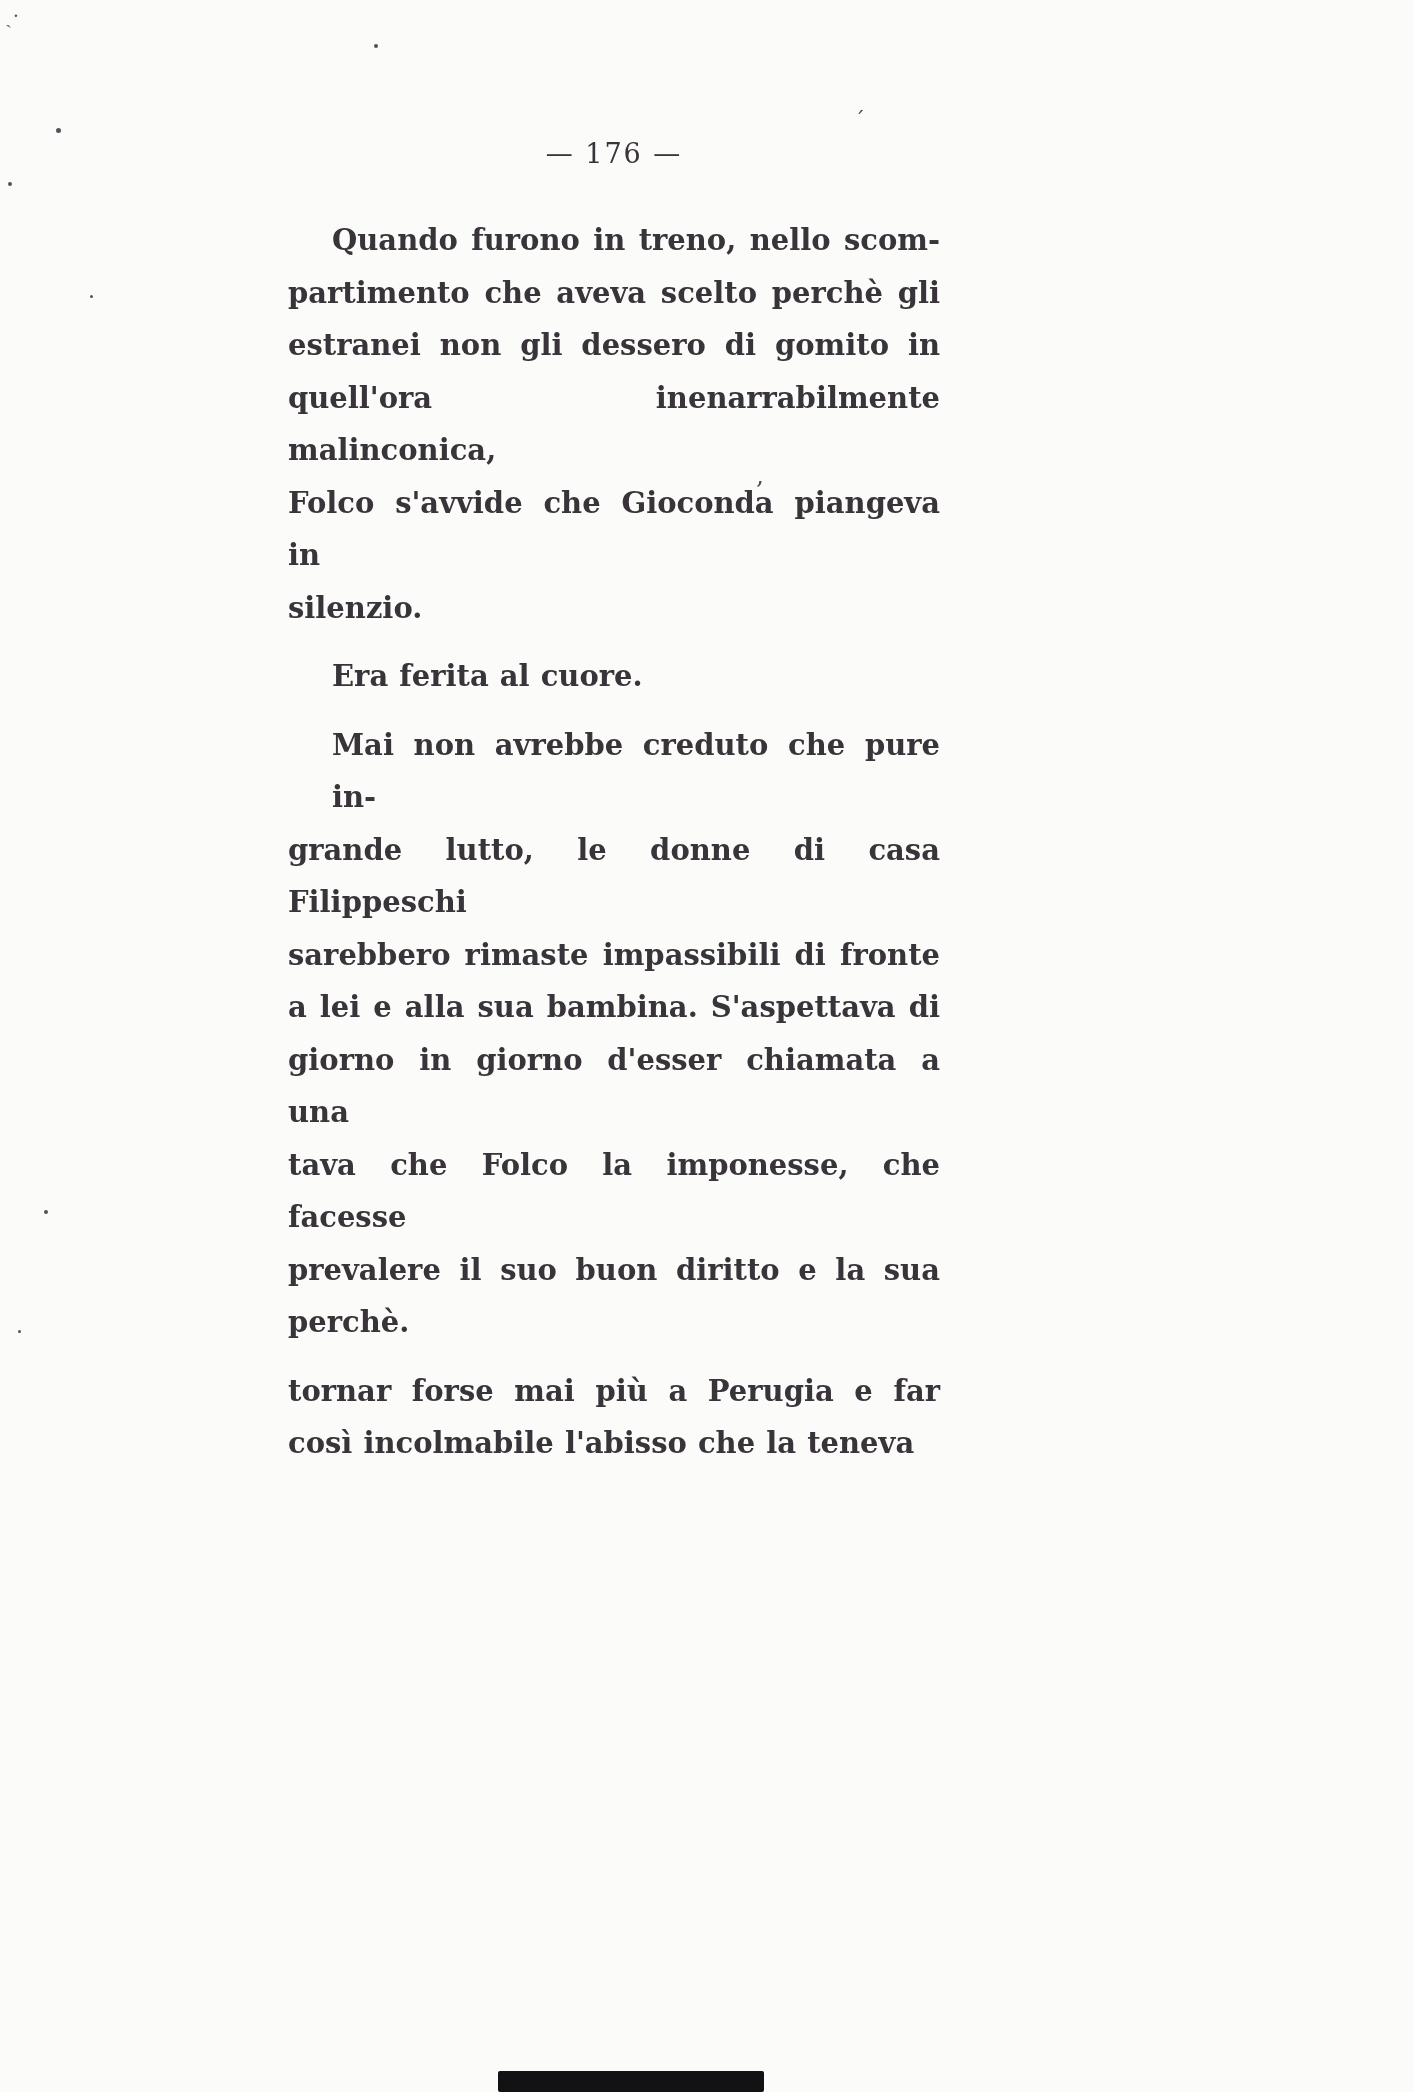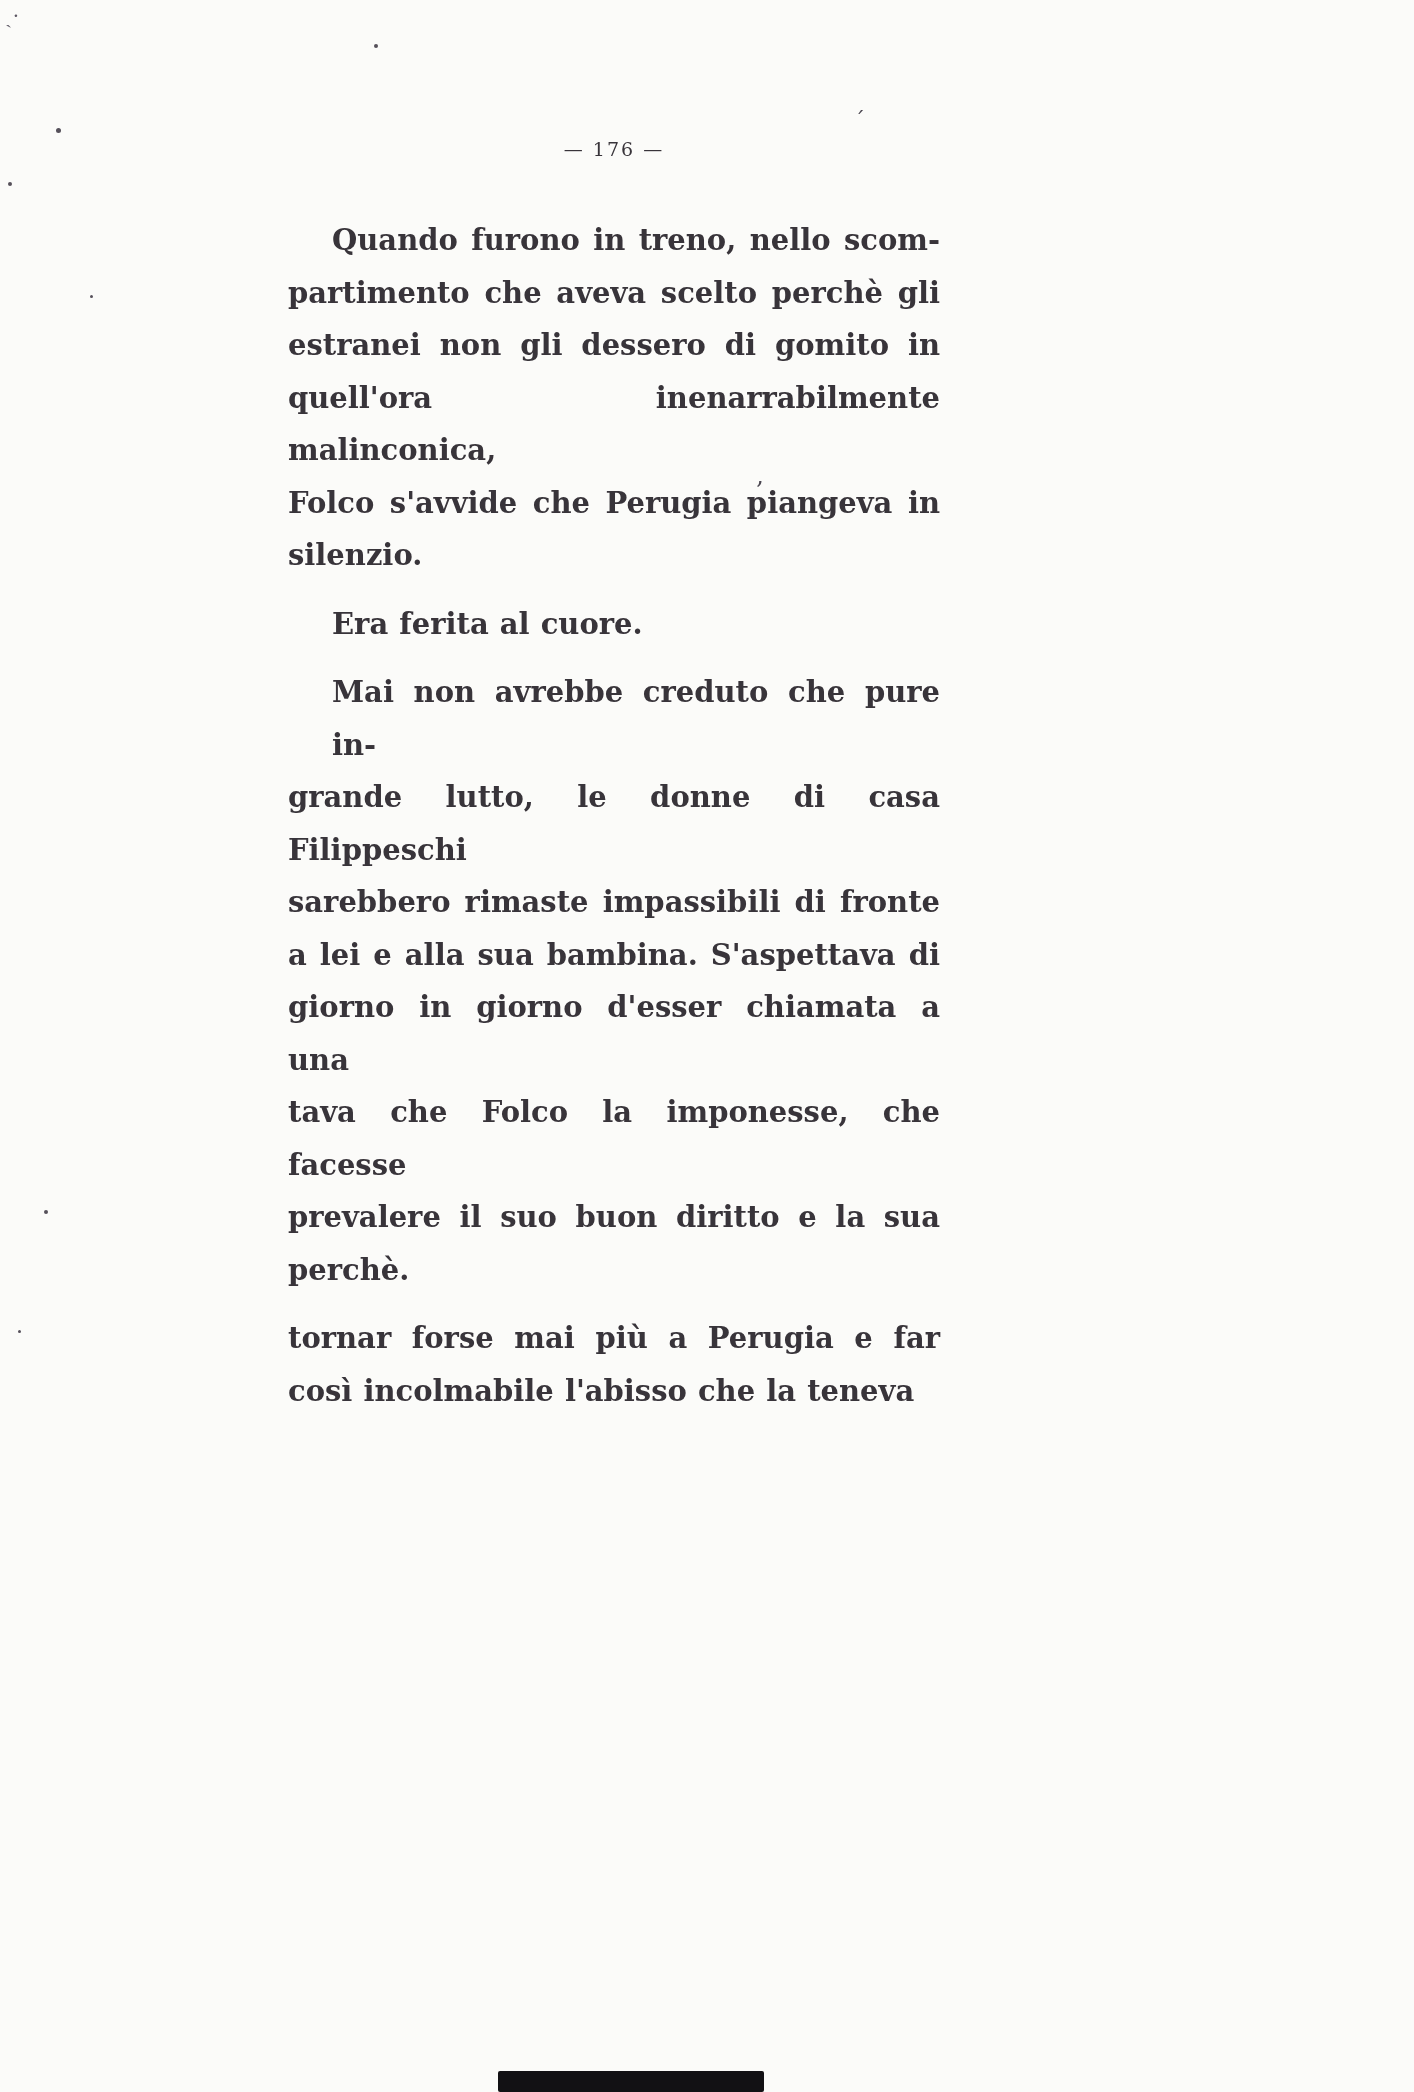--- a/index.html
+++ b/index.html
@@ -20,21 +20,21 @@
     position: absolute;
     inset: 0;
   }
 
   .page-number {
     position: absolute;
     top: 138px;
     left: 272px;
     width: 684px;
     text-align: center;
-    font-size: 19px;
+    font-size: 27px;
     letter-spacing: 2px;
     color: var(--ink, #38343a);
   }
 
   .text-block {
     position: absolute;
     top: 198px;
     left: 272px;
     width: 684px;
     font-size: 29px;
@@ -102,21 +102,21 @@
   <div class="artifact speck a-dot-6"></div>
 
   <div class="page-number">— 176 —</div>
 
   <div class="text-block">
       <div class="paragraph">
         <div class="line indent">Quando furono in treno, nello scom-</div>
         <div class="line">partimento che aveva scelto perchè gli</div>
         <div class="line">estranei non gli dessero di gomito in</div>
         <div class="line">quell'ora inenarrabilmente malinconica,</div>
-        <div class="line">Folco s'avvide che Perugia piangeva in</div>
+        <div class="line">Folco s'avvide che Gioconda piangeva in</div>
         <div class="line last">silenzio.</div>
       </div>
       <div class="paragraph">
         <div class="line indent last">Era ferita al cuore.</div>
       </div>
       <div class="paragraph">
         <div class="line indent">Mai non avrebbe creduto che pure in-</div>
         <div class="line">grande lutto, le donne di casa Filippeschi</div>
         <div class="line">sarebbero rimaste impassibili di fronte</div>
         <div class="line">a lei e alla sua bambina. S'aspettava di</div>

